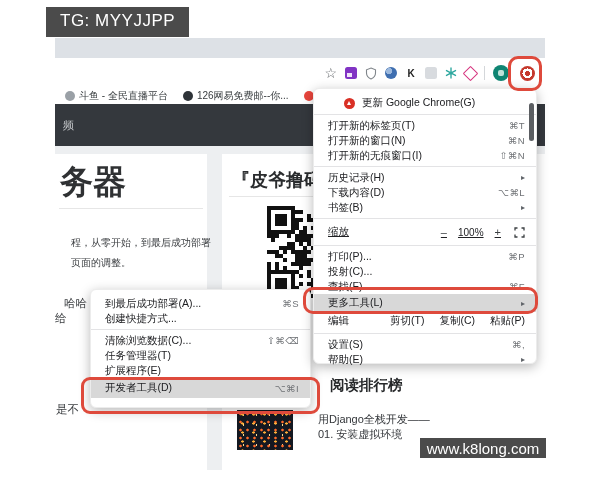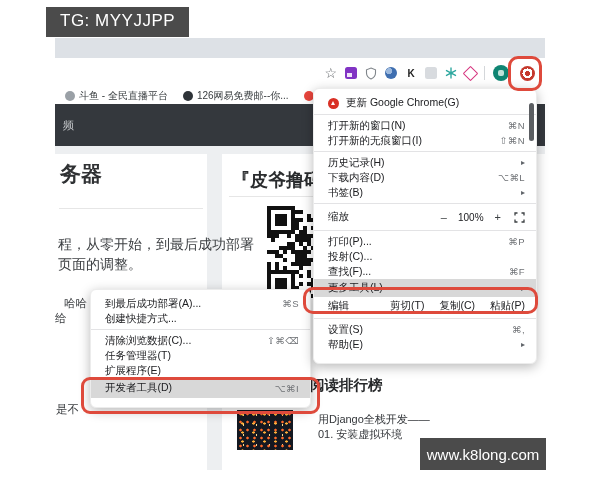--- a/index.html
+++ b/index.html
@@ -2,21 +2,21 @@
 <html><head>
 <meta charset="utf-8">
 <style>
   html,body{margin:0;padding:0;background:#fff;}
   .stage{position:relative;width:600px;height:480px;background:#fff;overflow:hidden;
          font-family:"Liberation Sans","DejaVu Sans",sans-serif;}
 
   
   .tg-box{position:absolute;left:8px;top:7px;background:#4b4b4b;color:#fff;
           font-size:17px;padding:4px 14px 6px;z-index:70;letter-spacing:.5px;margin-left:38px;}
-  .k8-box{position:absolute;left:420px;top:438px;width:126px;height:32px;background:#4b4b4b;
+  .k8-box{position:absolute;left:420px;top:438px;width:126px;height:20px;background:#4b4b4b;
           color:#fff;font-size:15px;display:flex;align-items:center;justify-content:center;z-index:70;}
 
   
   .browser{position:absolute;left:55px;top:38px;width:490px;height:412px;background:#fff;}
   .tabstrip{height:20px;background:#dde1e6;}
   .toolbar{height:30px;background:#fff;display:flex;align-items:center;justify-content:flex-end;
            gap:8px;padding-right:7px;}
   .star{font-size:14px;color:#606468;line-height:1;}
   .ticon{display:inline-flex;align-items:center;justify-content:center;}
   .ext-purple{width:12px;height:12px;background:#8133c4;border-radius:2.5px;position:relative;}
@@ -40,30 +40,30 @@
   .fav1{background:#9aa0a6;}
   .fav2{background:#2e3338;}
   .fav3{background:#e8453c;}
 
   .siteheader{height:42px;background:#34383d;display:flex;align-items:center;
               padding-left:8px;color:#c6c9cc;font-size:11px;}
 
   .content{position:relative;height:324px;background:#edeff1;overflow:hidden;}
   .main-card{position:absolute;left:0;top:8px;width:152px;bottom:0;background:#fff;}
   .side-card{position:absolute;left:167px;right:0;top:8px;bottom:0;background:#fff;}
-  .h-heading{position:absolute;left:5px;top:14px;font-size:21px;font-weight:bold;color:#2f3133;}
+  .h-heading{position:absolute;left:5px;top:14px;font-size:33px;font-weight:bold;color:#2f3133;}
   .hrline{position:absolute;left:4px;top:62px;width:144px;height:1px;background:#e6e6e6;}
-  .para{position:absolute;left:3px;font-size:14px;color:#3e4144;white-space:nowrap;}
+  .para{position:absolute;left:16px;font-size:10px;color:#3e4144;white-space:nowrap;}
   .p1{top:90px;} .p2{top:110px;}
   .frag{position:absolute;font-size:11.5px;color:#3e4144;white-space:nowrap;}
   .f1{left:9px;top:150px;} .f2{left:0;top:165px;} .f3{left:1px;top:256px;}
   .side-title{position:absolute;left:177px;top:22px;font-size:18px;font-weight:bold;color:#2a2c2e;white-space:nowrap;}
   .side-hr{position:absolute;left:174px;top:50px;width:130px;height:1px;background:#e6e6e6;}
   .qr{position:absolute;left:212px;top:60px;background:#fff;}
-  .rank-title{position:absolute;left:255px;top:230px;font-size:14.5px;font-weight:bold;color:#26282a;white-space:nowrap;}
+  .rank-title{position:absolute;left:255px;top:230px;font-size:14.5px;font-weight:bold;color:#26282a;white-space:nowrap;padding-left:20px;}
   .thumb{position:absolute;left:182px;top:264px;width:56px;height:40px;background-color:#141821;
      background-image:radial-gradient(#ffb03a 1px, transparent 1.7px),
                       radial-gradient(#ff6a2a .9px, transparent 1.5px),
                       radial-gradient(#ffd98a .7px, transparent 1.2px);
      background-size:11px 9px,7px 8px,13px 10px;}
   .rank-item{position:absolute;left:263px;top:266px;width:118px;font-size:11px;line-height:15px;color:#33363a;}
 
   
   .menu,.submenu{position:absolute;background:#fff;border:1px solid #ececec;border-radius:6px;
         box-shadow:0 3px 12px rgba(0,0,0,.28);box-sizing:border-box;padding:6px 0;}
@@ -357,26 +357,30 @@
           <rect x="8" y="72" width="12" height="12" fill="#111"></rect>
         </svg>
 
       <div class="rank-title">阅读排行榜</div>
       <div class="thumb"></div>
       <div class="rank-item">用Django全栈开发——01. 安装虚拟环境</div>
     </div>
   </div>
 
   <div class="menu">
-    <div class="mrow" style="height:16px;">
+    <div class="mrow" style="height:16px;margin-left:16px;">
       <span class="upd-ic"></span>
       <span>更新 Google Chrome(G)</span>
     </div>
     <div class="sep"></div>
     <div class="mrow">
+      <span>打开新的标签页(T)</span>
+      <span class="sc">⌘T</span>
+    </div>
+    <div class="mrow">
       <span>打开新的窗口(N)</span>
       <span class="sc">⌘N</span>
     </div>
     <div class="mrow">
       <span>打开新的无痕窗口(I)</span>
       <span class="sc">⇧⌘N</span>
     </div>
     <div class="sep"></div>
     <div class="mrow">
       <span>历史记录(H)</span>
@@ -384,21 +388,21 @@
     </div>
     <div class="mrow">
       <span>下载内容(D)</span>
       <span class="sc">⌥⌘L</span>
     </div>
     <div class="mrow">
       <span>书签(B)</span>
       <span class="arr">▸</span>
     </div>
     <div class="sep"></div>
-    <div class="mrow" style="height:20px;">
+    <div class="mrow" style="height:20px;text-decoration:underline;">
       <span>缩放</span>
       <span class="zctl">
         <span class="zbtn">–</span>
         <span class="zval">100%</span>
         <span class="zbtn">+</span>
       </span>
       <span class="fsbtn">
         <svg width="11" height="11" viewBox="0 0 11 11">
             <g stroke="#3c4043" stroke-width="1.3" fill="none">
               <path d="M1 3.5 V1 H3.5"></path>

